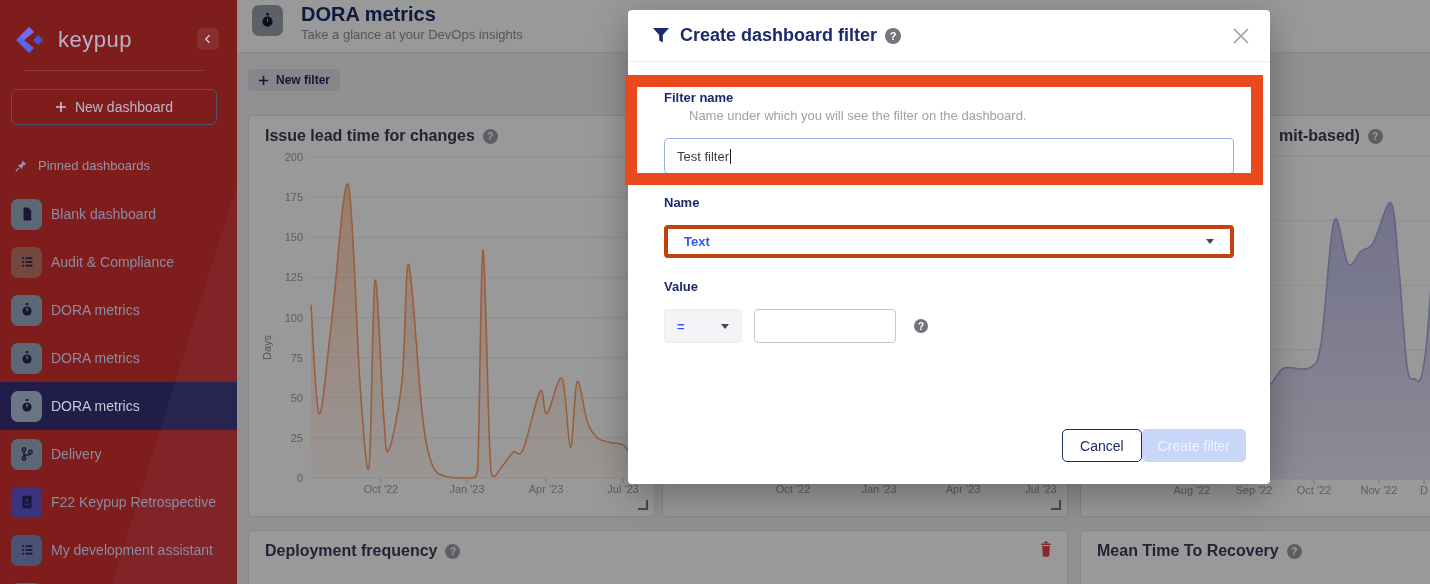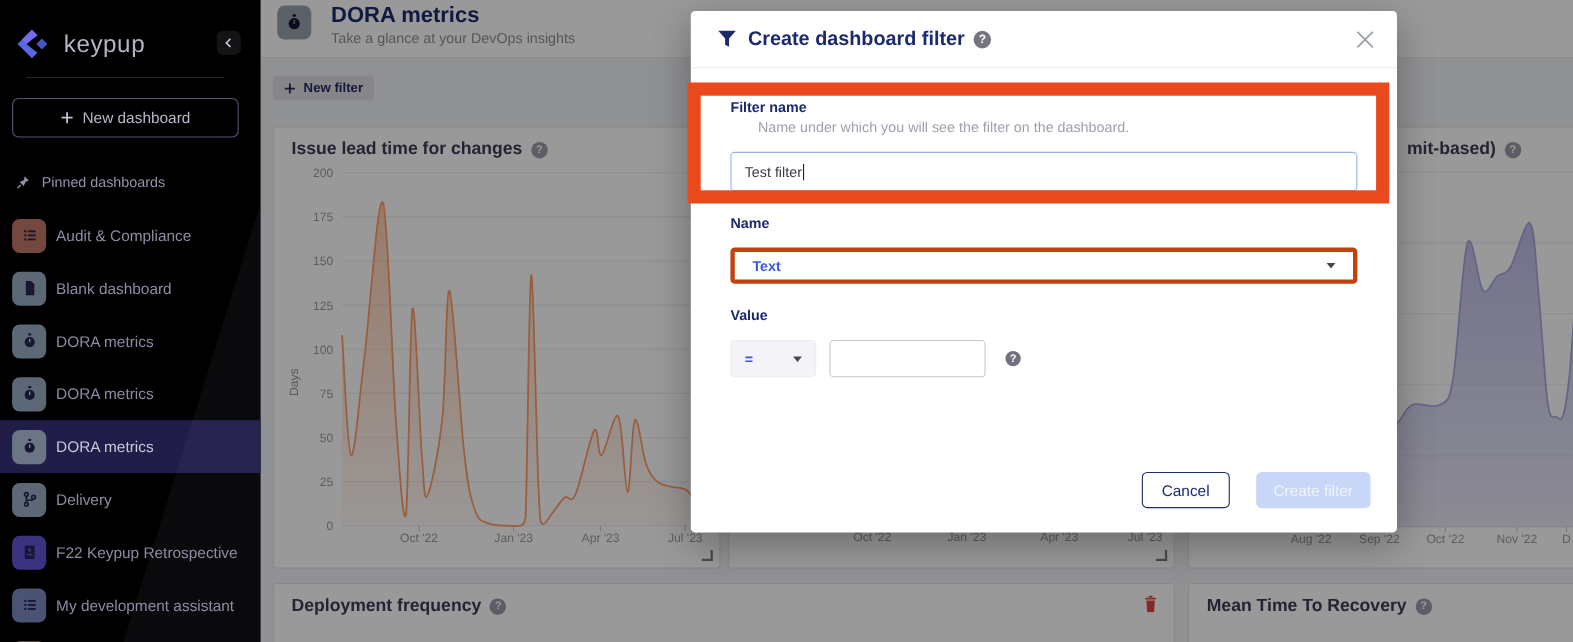--- a/index.html
+++ b/index.html
@@ -2,21 +2,21 @@
 <html><head>
 <meta charset="utf-8">
 <style>
   * { margin:0; padding:0; box-sizing:border-box; }
   html,body { width:1430px; height:584px; overflow:hidden; background:#f1f2f5;
     font-family:"Liberation Sans", sans-serif; }
   .app { position:relative; width:1430px; height:584px; }
 
   
   .sidebar { position:absolute; left:0; top:0; width:237px; height:584px;
-    background:#000000; overflow:hidden; z-index:1; }
+    background:#7f1d1d; overflow:hidden; z-index:1; }
   .sidebar::after { content:''; position:absolute; right:0; bottom:0; width:125px; height:400px;
     background:rgba(148,148,190,0.07); clip-path:polygon(100% 0,100% 100%,0 100%); }
   .logo-row { position:absolute; left:14px; top:24px; width:210px; height:32px; display:flex; align-items:center; }
   .logo-text { color:#b5b3c5; font-size:22px; font-weight:500; letter-spacing:.5px; margin-left:10px; }
   .collapse-btn { position:absolute; left:197px; top:28px; width:22px; height:22px; border-radius:6px;
     background:rgba(255,255,255,0.08); display:flex; align-items:center; justify-content:center; }
   .side-divider { position:absolute; left:24px; top:70px; width:180px; height:1px; background:rgba(255,255,255,0.14); }
   .new-dash-btn { position:absolute; left:11px; top:89px; width:206px; height:36px; border:1px solid #565471;
     border-radius:6px; color:#b9b7c9; font-size:14px; display:flex; align-items:center; justify-content:center; gap:8px; }
   .pinned-row { position:absolute; left:14px; top:158px; display:flex; align-items:center; gap:10px;
@@ -73,21 +73,21 @@
   .caret-down { width:0; height:0; border-left:4px solid transparent; border-right:4px solid transparent;
     border-top:5px solid #44474f; margin-left:auto; }
   .req { color:#e5473c; }
   .value-row { margin-top:15px; display:flex; align-items:center; }
   .op-select { width:78px; height:34px; background:#f4f4f8; border:1px solid #ececf2; border-radius:4px;
     display:flex; align-items:center; padding:0 12px; }
   .op-select .val { font-size:13px; font-weight:700; color:#3b55e6; }
   .value-input { width:142px; height:34px; border:1px solid #c6c6d0; border-radius:4px; margin-left:12px; }
   .help-circle { width:14px; height:14px; border-radius:50%; background:#717180; color:#fff; font-size:10px; font-weight:700;
     display:flex; align-items:center; justify-content:center; margin-left:18px; }
-  .modal-footer { position:absolute; right:24px; bottom:22px; display:flex; gap:24px; }
+  .modal-footer { position:absolute; right:24px; bottom:22px; display:flex; gap:0; }
   .btn-cancel { height:33px; padding:0 17px; background:#ffffff; border:1.5px solid #1b2a6b; border-radius:5px;
     font-size:14px; color:#1b2a6b; display:flex; align-items:center; font-family:inherit; }
   .btn-create { height:33px; padding:0 16px; background:#c8d7f8; border:none; border-radius:5px;
     font-size:14px; color:#eef3fe; display:flex; align-items:center; font-family:inherit; }
 
   .highlight-box { position:absolute; left:625px; top:75px; width:638px; height:110px;
     border:12px solid #e8491d; z-index:20; pointer-events:none; }
 </style>
 </head>
 <body>
@@ -116,42 +116,42 @@
       <span>New dashboard</span>
     </div>
     <div class="pinned-row">
       <svg width="14" height="14" viewBox="0 0 16 16">
         <path d="M9.5 1.5 L14 6 L10.8 7 L8.6 11.5 L4.5 7.4 L9 5.2 Z" fill="#9593ab"></path>
         <path d="M5.5 10.5 L2 14" stroke="#9593ab" stroke-width="1.4"></path>
       </svg>
       <span>Pinned dashboards</span>
     </div>
     <div class="side-items" id="side-items">
+        <div class="side-item">
+          <div class="ibox" style="background: rgb(93, 104, 118);">
+            <svg width="16" height="16" viewBox="0 0 16 16">
+              <path d="M4.5 1.5h4.8l2.9 3v10H4.5z" fill="#171733"></path>
+            </svg>
+          </div>
+          <span class="ilabel">Blank dashboard</span>
+        </div>
         <div class="side-item">
           <div class="ibox" style="background: rgb(116, 71, 63);">
             <svg width="16" height="16" viewBox="0 0 16 16">
               <g fill="#171733">
                 <rect x="3" y="3.4" width="2" height="1.7"></rect>
                 <rect x="6.4" y="3.4" width="7" height="1.7"></rect>
                 <rect x="3" y="7.1" width="2" height="1.7"></rect>
                 <rect x="6.4" y="7.1" width="7" height="1.7"></rect>
                 <rect x="3" y="10.8" width="2" height="1.7"></rect>
                 <rect x="6.4" y="10.8" width="7" height="1.7"></rect>
               </g>
             </svg>
           </div>
           <span class="ilabel">Audit &amp; Compliance</span>
-        </div>
-        <div class="side-item">
-          <div class="ibox" style="background: rgb(93, 104, 118);">
-            <svg width="16" height="16" viewBox="0 0 16 16">
-              <path d="M4.5 1.5h4.8l2.9 3v10H4.5z" fill="#171733"></path>
-            </svg>
-          </div>
-          <span class="ilabel">Blank dashboard</span>
         </div>
         <div class="side-item">
           <div class="ibox" style="background: rgb(93, 104, 118);">
             <svg width="16" height="16" viewBox="0 0 16 16">
               <rect x="6.6" y="1" width="2.8" height="2" rx="0.5" fill="#171733"></rect>
               <circle cx="8" cy="9" r="4.6" fill="#171733"></circle>
               <rect x="7.5" y="6" width="1" height="3.2" fill="#8f99a5"></rect>
             </svg>
           </div>
           <span class="ilabel">DORA metrics</span>

